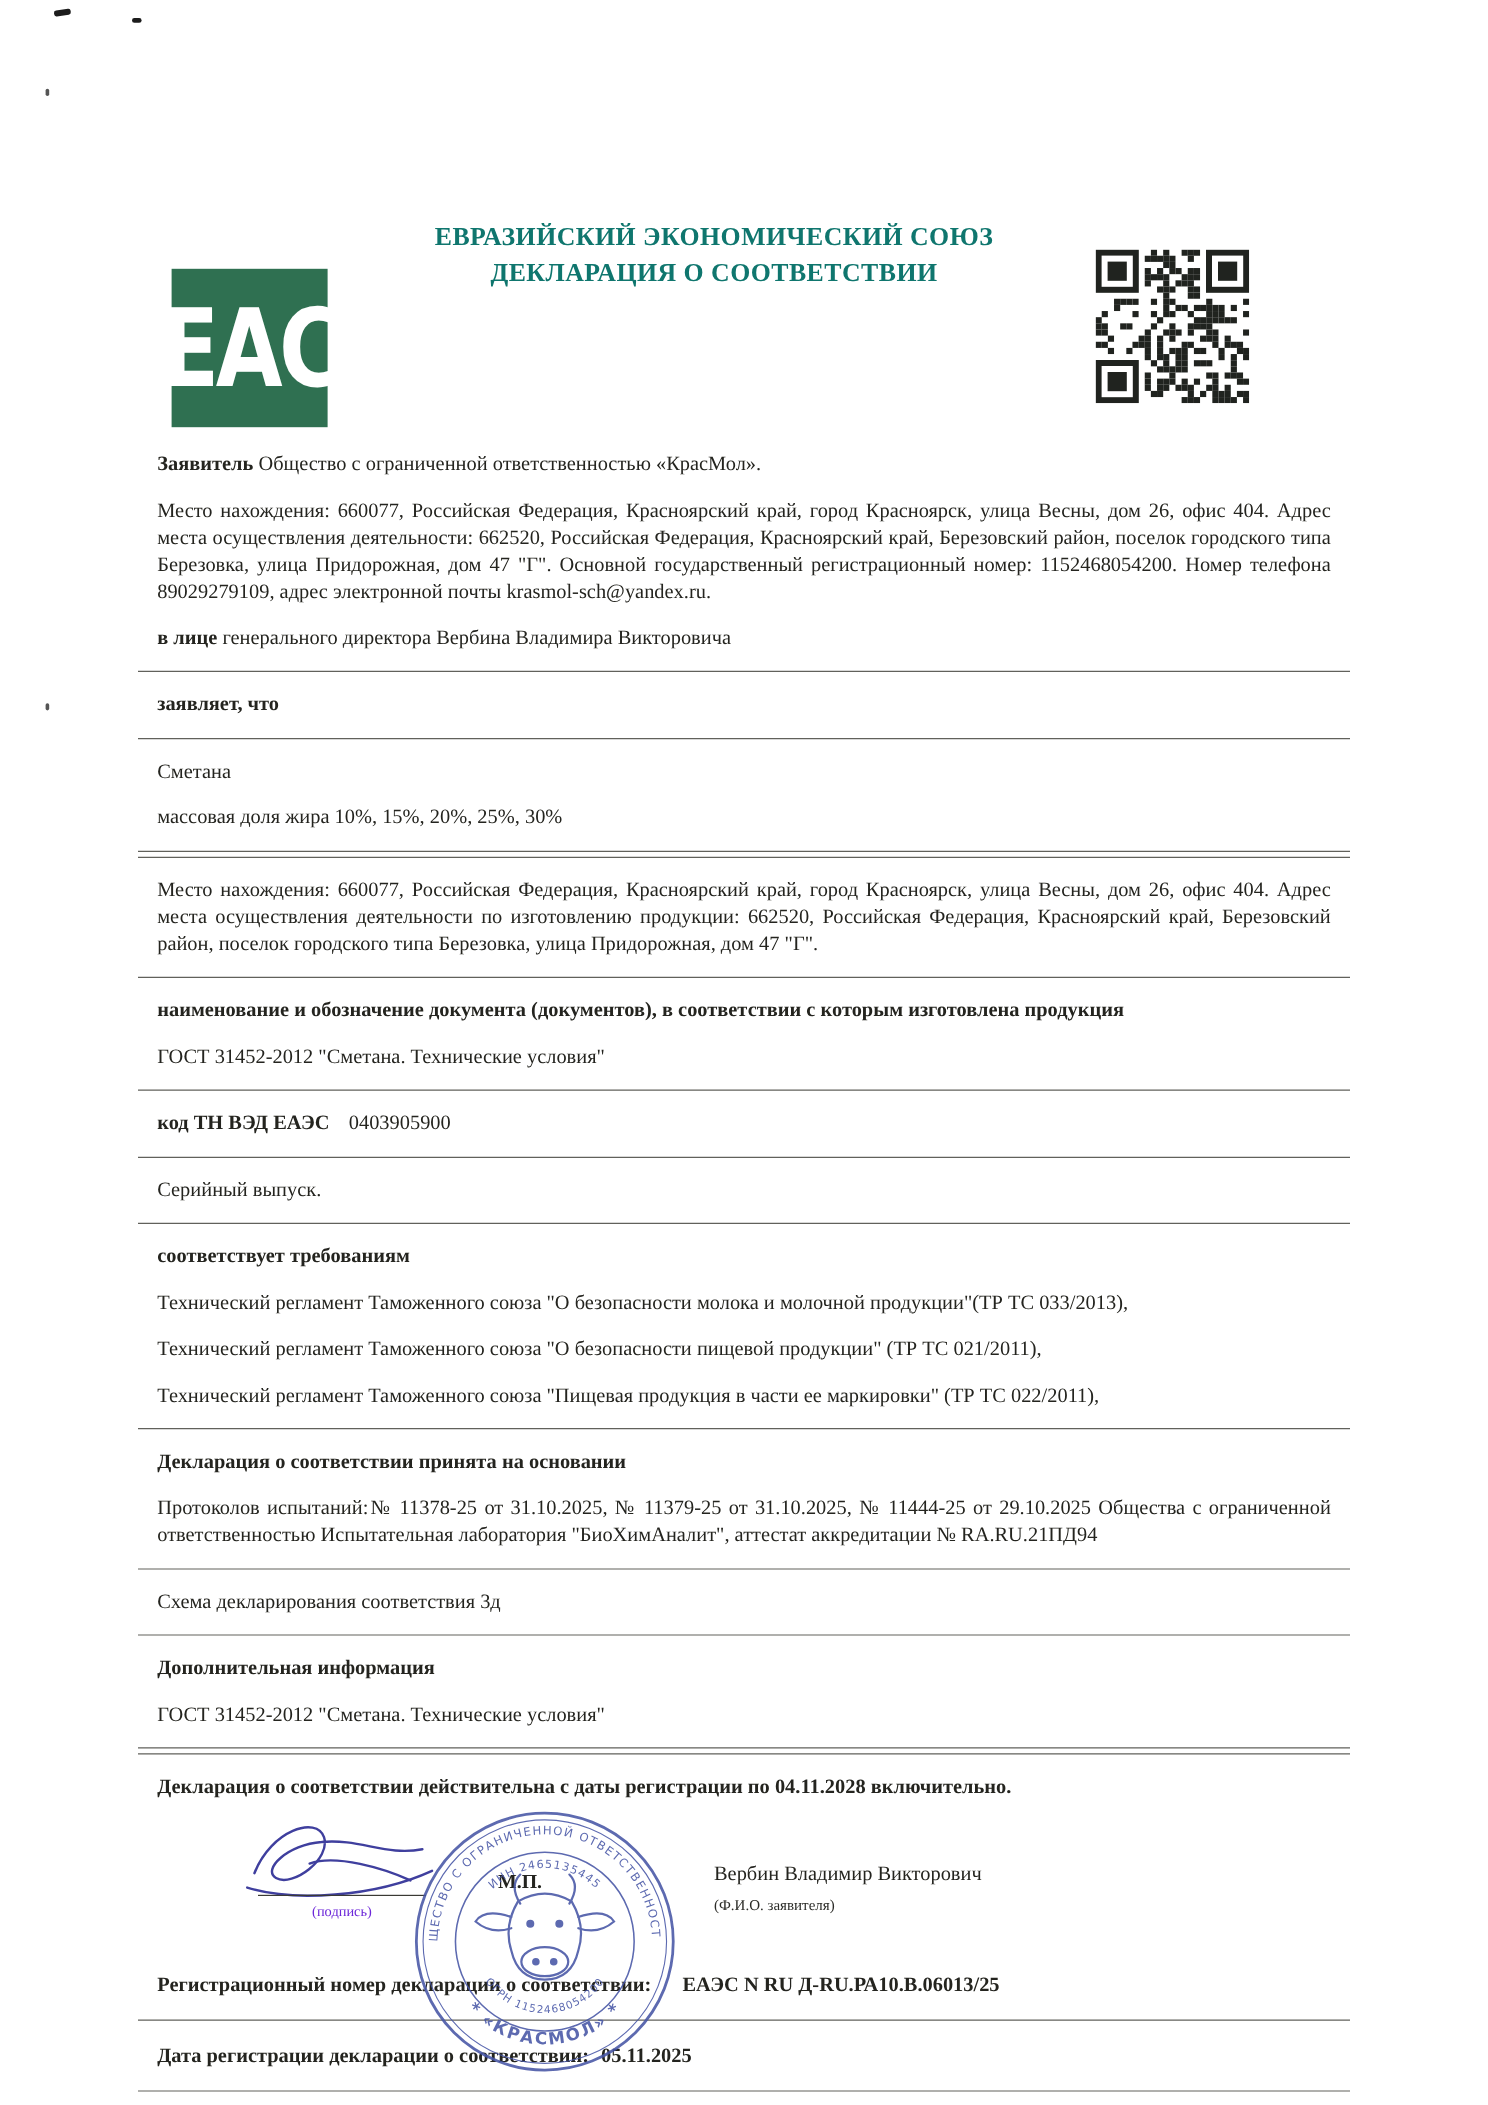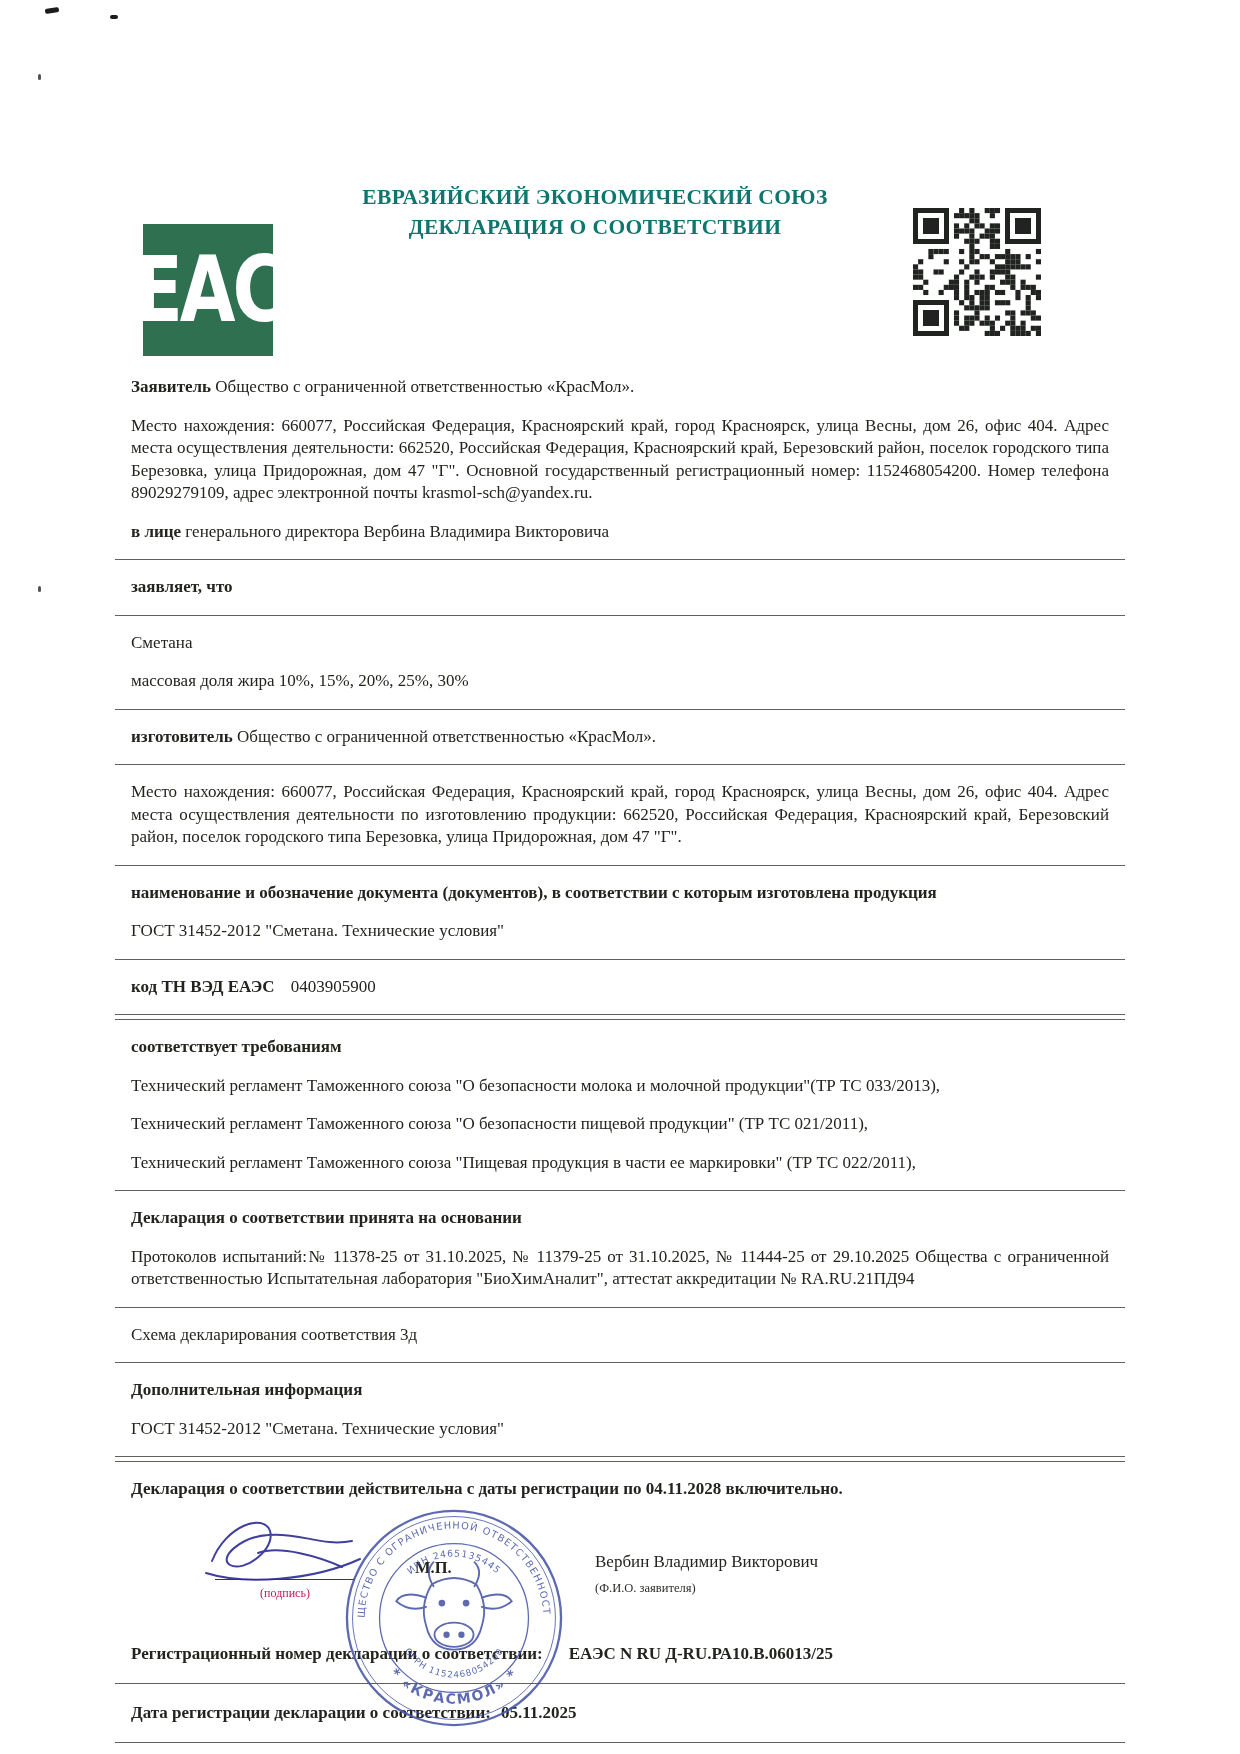--- a/index.html
+++ b/index.html
@@ -30,21 +30,21 @@
   .b { font-weight:bold; }
   .sep { border-top:1px solid rgba(58,58,50,.8); margin:3px 0 4px 0; height:0; }
   .gap { display:inline-block; width:16px; }
   .validity { margin-top:26px; font-weight:bold; }
 
   
   .sig-area { position:relative; height:108px; margin-top:8px; }
   .sig-svg { position:absolute; left:85px; top:-8px; }
   .sig-caption {
     position:absolute; left:100px; top:62px; width:140px; text-align:center;
-    border-top:1px solid #3a3a34; font-size:12px; padding-top:2px; color:#be185d;
+    border-top:1px solid #3a3a34; font-size:12px; padding-top:2px; color:#6d28d9;
   }
   .mp { position:absolute; left:300px; top:40px; font-weight:bold; font-size:16.5px; }
   .fio-box { position:absolute; left:480px; top:34px; width:380px; text-align:left; }
   .fio-name { font-size:17px; }
   .fio-caption { font-size:12.5px; margin-top:4px; color:#2c2c28; }
 
   .stamp {
     position:absolute; left:218px; top:-20px; width:242px; height:242px;
     z-index:5; opacity:.88; pointer-events:none;
   }
@@ -290,36 +290,33 @@
     </p>
     <div class="sep"></div>
 
     <p class="b">заявляет, что</p>
     <div class="sep"></div>
 
     <p>Сметана</p>
     <p>массовая доля жира 10%, 15%, 20%, 25%, 30%</p>
     <div class="sep"></div>
 
-    <p>
-      <span class="b">изготовитель</span>
-      <span>Общество с ограниченной ответственностью «КрасМол».</span>
-    </p>
     <div class="sep"></div>
     <p class="just">Место нахождения: 660077, Российская Федерация, Красноярский край, город Красноярск, улица Весны, дом 26, офис 404. Адрес места осуществления деятельности по изготовлению продукции: 662520, Российская Федерация, Красноярский край, Березовский район, поселок городского типа Березовка, улица Придорожная, дом 47 "Г".</p>
     <div class="sep"></div>
 
     <p class="b just">наименование и обозначение документа (документов), в соответствии с которым изготовлена продукция</p>
     <p>ГОСТ 31452-2012  "Сметана. Технические условия"</p>
     <div class="sep"></div>
 
     <p>
       <span class="b">код ТН ВЭД ЕАЭС</span><span class="gap"></span><span>0403905900</span>
     </p>
     <div class="sep"></div>
+    <p>Серийный выпуск.</p>
     <div class="sep"></div>
 
     <p class="b">соответствует требованиям</p>
     <p class="just">Технический регламент Таможенного союза "О безопасности молока и молочной продукции"(ТР ТС 033/2013),</p>
     <p class="just">Технический регламент Таможенного союза "О безопасности пищевой продукции" (ТР ТС 021/2011),</p>
     <p class="just">Технический регламент Таможенного союза "Пищевая продукция в части ее маркировки" (ТР ТС 022/2011),</p>
     <div class="sep"></div>
 
     <p class="b">Декларация о соответствии принята на основании</p>
     <p class="just">Протоколов   испытаний:№ 11378-25 от 31.10.2025, № 11379-25 от 31.10.2025, № 11444-25 от 29.10.2025 Общества с ограниченной ответственностью Испытательная лаборатория "БиоХимАналит", аттестат аккредитации № RA.RU.21ПД94</p>

